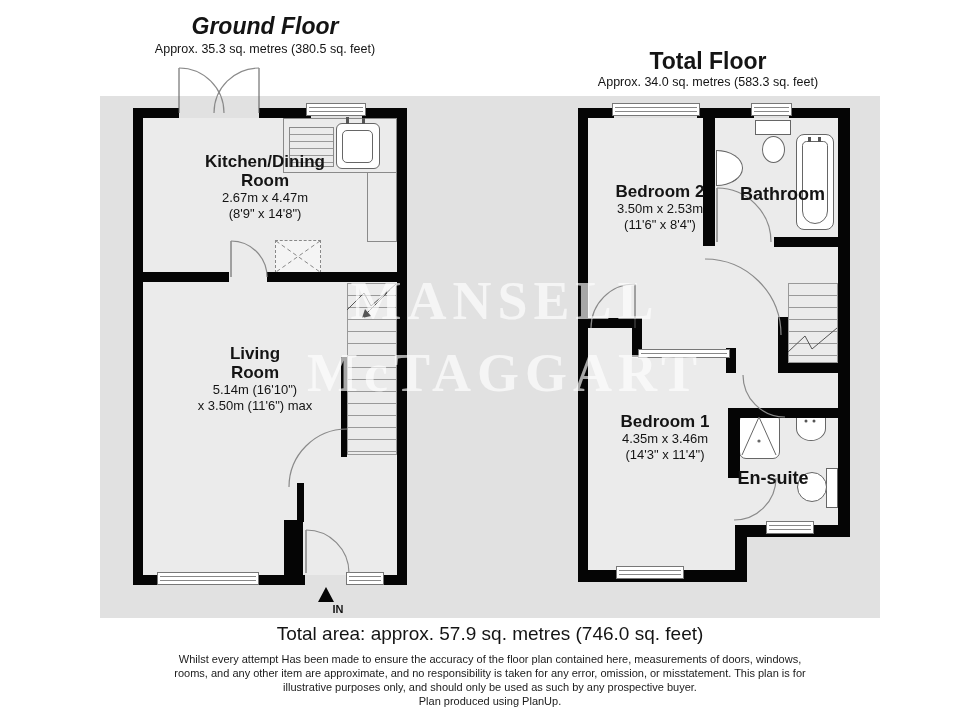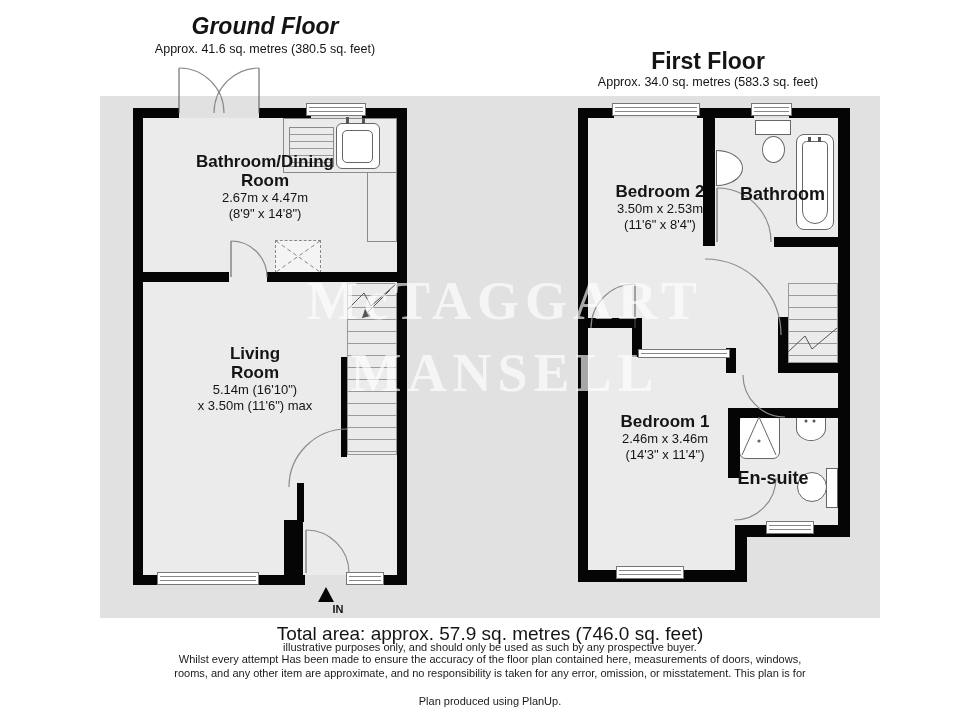--- a/index.html
+++ b/index.html
@@ -34,22 +34,22 @@
       color:rgba(255,255,255,0.65);line-height:1.33;z-index:60;pointer-events:none;}
 </style>
 </head>
 <body>
 
 <div class="page">
 
   <div class="canvas"></div>
 
   <div class="lbl ft" style="left:130px;top:13px;width:270px;font-style:italic;">Ground Floor</div>
-  <div class="lbl fs" style="left:105px;top:42px;width:320px;">Approx. 41.6 sq. metres (380.5 sq. feet)</div>
-  <div class="lbl ft" style="left:573px;top:48px;width:270px;">First Floor</div>
+  <div class="lbl fs" style="left:105px;top:42px;width:320px;">Approx. 35.3 sq. metres (380.5 sq. feet)</div>
+  <div class="lbl ft" style="left:573px;top:48px;width:270px;">Total Floor</div>
   <div class="lbl fs" style="left:548px;top:75px;width:320px;">Approx. 34.0 sq. metres (583.3 sq. feet)</div>
 
   <div class="roomfill" style="left:143px;top:118px;width:254px;height:457px;"></div>
 
   <div class="wall" style="left:133px;top:108px;width:10px;height:477px;"></div>
   <div class="wall" style="left:397px;top:108px;width:10px;height:477px;"></div>
   <div class="wall" style="left:133px;top:108px;width:46px;height:10px;"></div>
   <div class="wall" style="left:259px;top:108px;width:52px;height:10px;"></div>
   <div class="wall" style="left:362px;top:108px;width:45px;height:10px;"></div>
   <div class="wall" style="left:133px;top:575px;width:27px;height:10px;"></div>
@@ -70,21 +70,21 @@
   <div class="outline" style="left:289px;top:127px;width:45px;height:40px;background:repeating-linear-gradient(to bottom,rgba(0,0,0,0) 0 6px,#999 6px 7px);"></div>
   <div class="fix" style="left:336px;top:123px;width:44px;height:46px;border-radius:6px;"></div>
   <div class="fix" style="left:342px;top:130px;width:31px;height:33px;border-radius:5px;"></div>
   <div class="tap" style="left:346px;top:117px;width:3px;height:7px;"></div>
   <div class="tap" style="left:362px;top:117px;width:3px;height:7px;"></div>
   <div class="hatch" style="left:275px;top:240px;width:46px;height:33px;"></div>
 
   <div class="stairs" style="left:347px;top:283px;width:50px;height:172px;"></div>
 
   <div class="lbl" style="left:165px;top:152px;width:200px;">
-    <div class="rn">Bathroom/Dining</div>
+    <div class="rn">Kitchen/Dining</div>
     <div class="rn">Room</div>
     <div class="rd">2.67m x 4.47m</div>
     <div class="rd">(8'9" x 14'8")</div>
   </div>
   <div class="lbl" style="left:155px;top:344px;width:200px;">
     <div class="rn">Living</div>
     <div class="rn">Room</div>
     <div class="rd">5.14m (16'10")</div>
     <div class="rd">x 3.50m (11'6") max</div>
   </div>
@@ -135,21 +135,21 @@
   <div class="fix" style="left:797px;top:472px;width:30px;height:30px;border-radius:50%;"></div>
 
   <div class="lbl" style="left:575px;top:182px;width:170px;">
     <div class="rn">Bedroom 2</div>
     <div class="rd">3.50m x 2.53m</div>
     <div class="rd">(11'6" x 8'4")</div>
   </div>
   <div class="lbl rn-sm" style="left:730px;top:184px;width:105px;">Bathroom</div>
   <div class="lbl" style="left:580px;top:412px;width:170px;">
     <div class="rn">Bedroom 1</div>
-    <div class="rd">2.46m x 3.46m</div>
+    <div class="rd">4.35m x 3.46m</div>
     <div class="rd">(14'3" x 11'4")</div>
   </div>
   <div class="lbl rn-sm" style="left:733px;top:468px;width:80px;">En-suite</div>
 
   <svg class="svglayer" width="980" height="712" viewBox="0 0 980 712">
 
     <path d="M179,113 L179,68" stroke="#555" stroke-width="1" fill="none"></path>
     <path d="M179,68 A45,45 0 0 1 224,113" stroke="#8a8a8a" stroke-width="1.2" fill="none"></path>
     <path d="M259,113 L259,68" stroke="#555" stroke-width="1" fill="none"></path>
     <path d="M259,68 A45,45 0 0 0 214,113" stroke="#8a8a8a" stroke-width="1.2" fill="none"></path>
@@ -183,23 +183,23 @@
     <path d="M788,352 L805,336 L812,349 L837,328" stroke="#555" stroke-width="1" fill="none"></path>
 
     <path d="M742,455 L759,417 L776,455" stroke="#666" stroke-width="1" fill="none"></path>
     <circle cx="759" cy="441" r="1.6" fill="#666"></circle>
 
     <circle cx="806" cy="421" r="1.5" fill="#555"></circle>
     <circle cx="814" cy="421" r="1.5" fill="#555"></circle>
   </svg>
 
   <div class="wm">
+    <div>MANSELL</div>
     <div>McTAGGART</div>
-    <div>MANSELL</div>
   </div>
 
   <div class="lbl total" style="left:190px;top:623px;width:600px;">Total area: approx. 57.9 sq. metres (746.0 sq. feet)</div>
   <div class="lbl disc" style="left:90px;top:666px;width:800px;">rooms, and any other item are approximate, and no responsibility is taken for any error, omission, or misstatement. This plan is for</div>
   <div class="lbl disc" style="left:90px;top:652px;width:800px;">Whilst every attempt Has been made to ensure the accuracy of the floor plan contained here, measurements of doors, windows,</div>
-  <div class="lbl disc" style="left:90px;top:640px;width:800px;">illustrative purposes only, and should only be used as such by any prospective buyer.</div>
+  <div class="lbl disc" style="left:90px;top:680px;width:800px;">illustrative purposes only, and should only be used as such by any prospective buyer.</div>
   <div class="lbl disc" style="left:90px;top:694px;width:800px;">Plan produced using PlanUp.</div>
 
 </div>
 
 </body></html>

